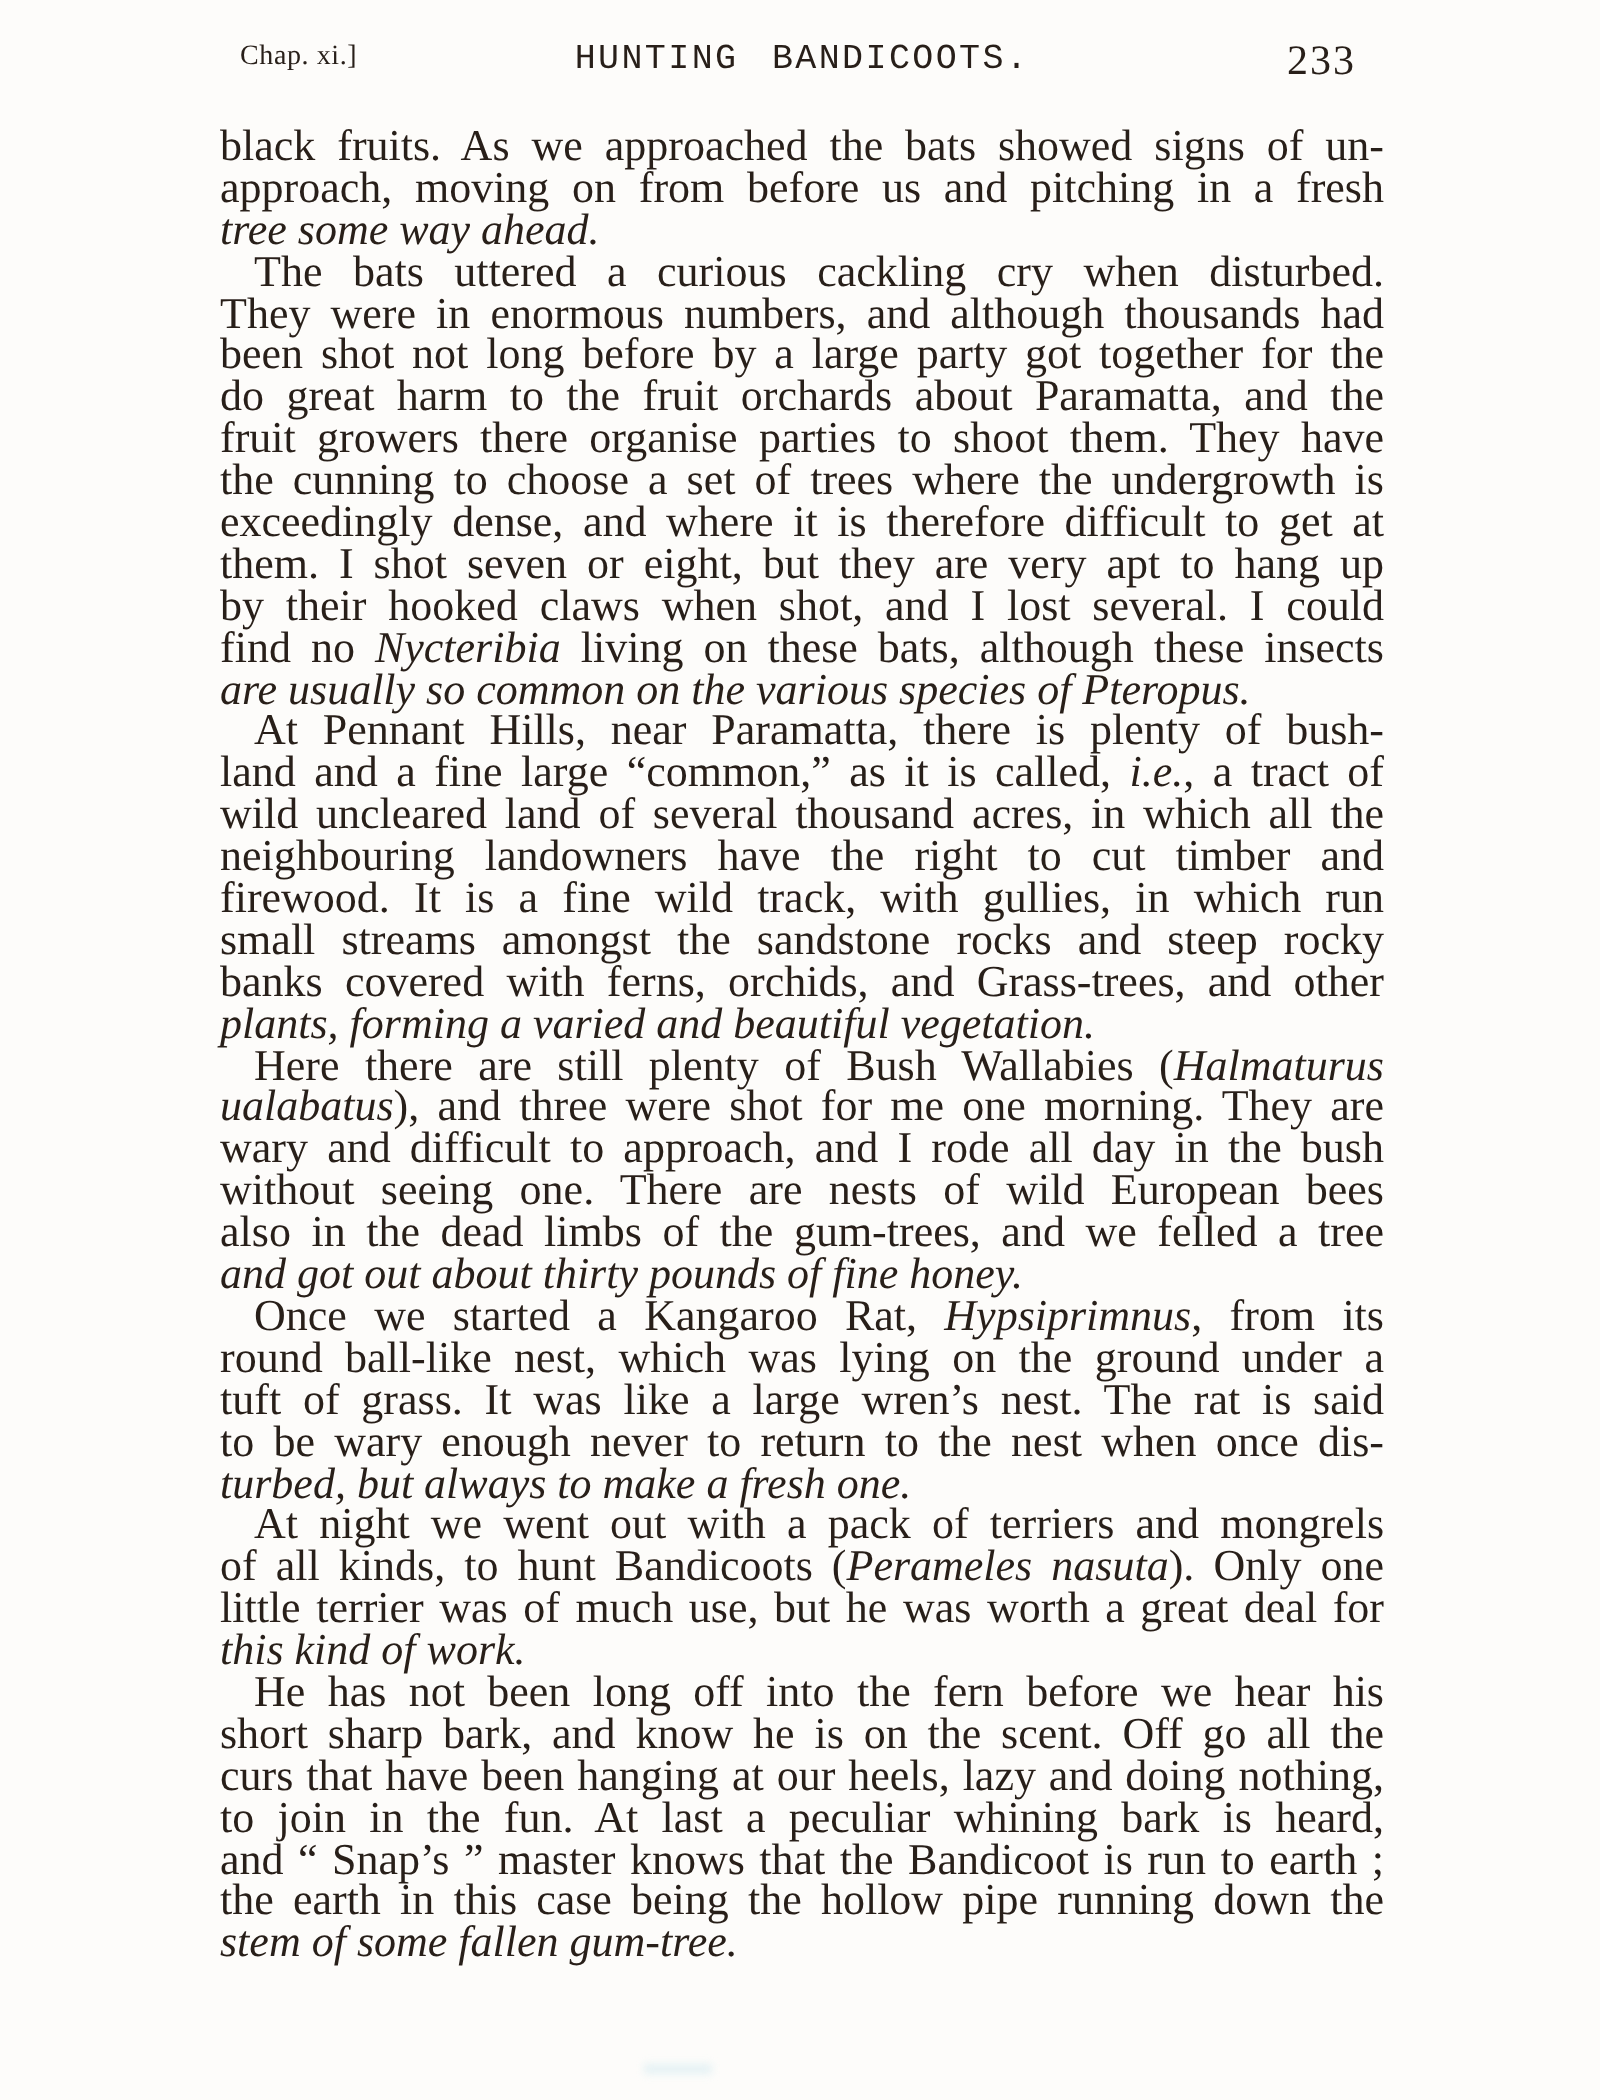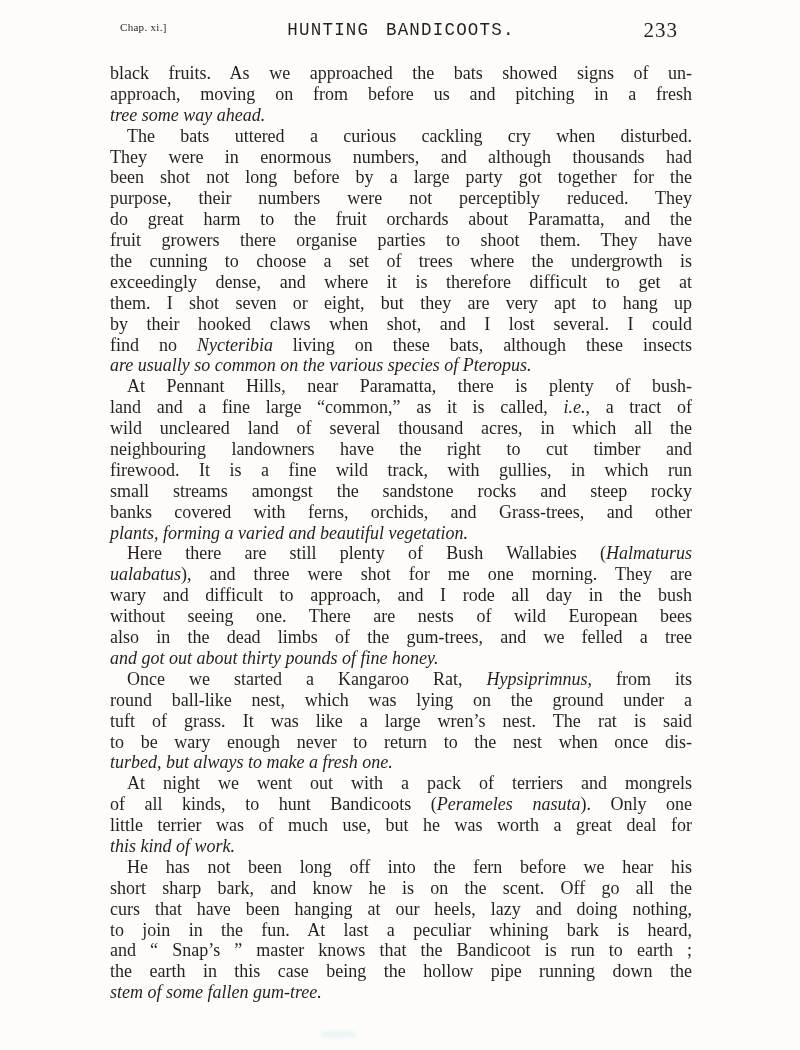--- a/index.html
+++ b/index.html
@@ -14,37 +14,37 @@
     width: 800px; height: 1050px;
     background: #fdfcfa;
     overflow: hidden;
   }
   .running-head {
     position: absolute;
     top: 18px; left: 110px; width: 582px; height: 26px;
   }
   .chapter-label {
     position: absolute; left: 10px; top: 3px;
-    font-size: 11px; letter-spacing: 0.3px;
+    font-size: 14px; letter-spacing: 0.3px;
   }
   .head-title {
     position: absolute; left: 50%; top: 2px;
     transform: translateX(-50%);
     font-size: 17.5px; letter-spacing: 1.2px; word-spacing: 5px;
     white-space: nowrap;
     font-family: Liberation Mono, monospace;
   }
   .page-number {
     position: absolute; right: 14px; top: 0;
     font-size: 21px; letter-spacing: 1px;
   }
   .page-body {
     position: absolute;
     top: 63px; left: 110px; width: 582px;
-    font-size: 18px;
+    font-size: 22px;
     line-height: 20.9px;
   }
   .line {
     display: block;
     text-align: justify;
     text-align-last: justify;
     white-space: normal;
     height: 20.9px;
     overflow: visible;
   }
@@ -71,21 +71,20 @@
   <div class="page-body">
       <div>
         <div class="line"><span>black fruits.  As we approached the bats showed signs of un-</span></div>
         <div class="line"><span>approach, moving on from before us and pitching in a fresh</span></div>
         <div class="line last"><span>tree some way ahead.</span></div>
       </div>
       <div>
         <div class="line indent"><span>The bats uttered a curious cackling cry when disturbed.</span></div>
         <div class="line"><span>They were in enormous numbers, and although thousands had</span></div>
         <div class="line"><span>been shot not long before by a large party got together for the</span></div>
-        <div class="line"><span>purpose, their numbers were not perceptibly reduced.  They</span></div>
         <div class="line"><span>do great harm to the fruit orchards about Paramatta, and the</span></div>
         <div class="line"><span>fruit growers there organise parties to shoot them.  They have</span></div>
         <div class="line"><span>the cunning to choose a set of trees where the undergrowth is</span></div>
         <div class="line"><span>exceedingly dense, and where it is therefore difficult to get at</span></div>
         <div class="line"><span>them.  I shot seven or eight, but they are very apt to hang up</span></div>
         <div class="line"><span>by their hooked claws when shot, and I lost several.  I could</span></div>
         <div class="line"><span>find no </span><span class="it">Nycteribia</span><span> living on these bats, although these insects</span></div>
         <div class="line last"><span>are usually so common on the various species of Pteropus.</span></div>
       </div>
       <div>

